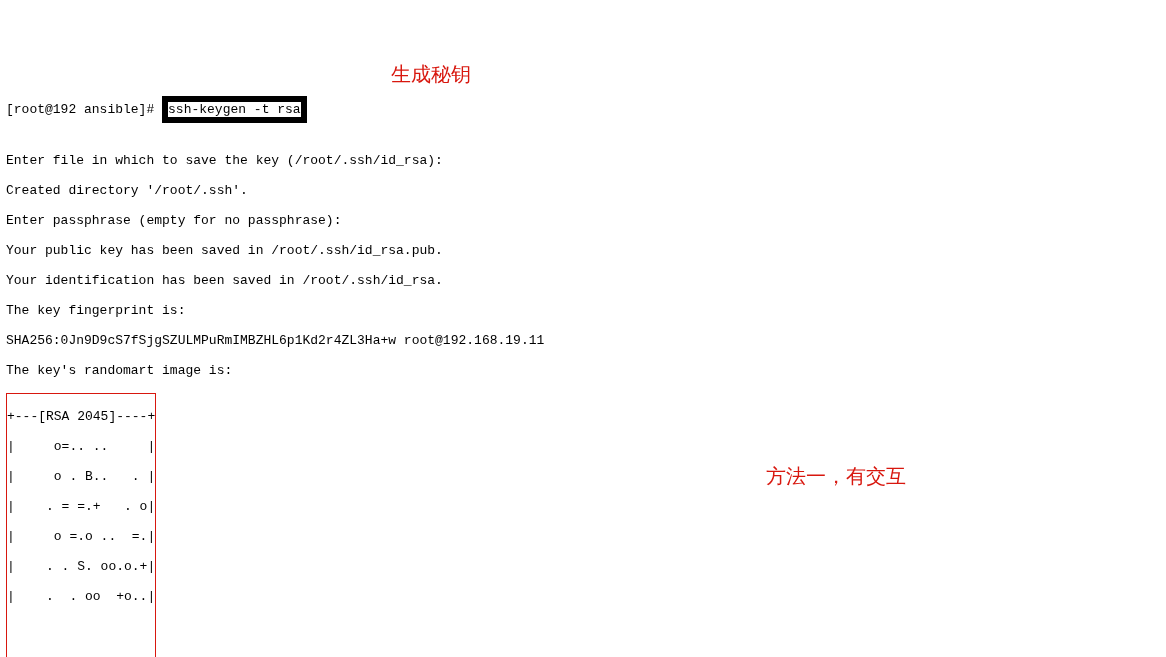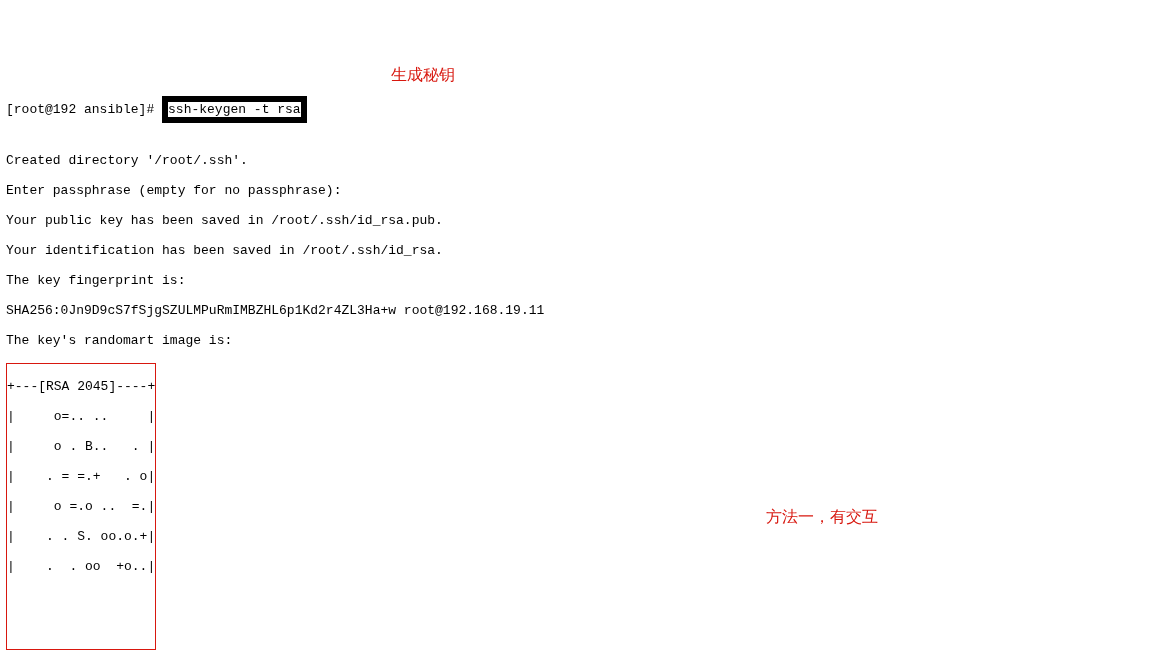--- a/index.html
+++ b/index.html
@@ -10,32 +10,33 @@
     line-height: 15px;
     color: #000;
     background: #fff;
     white-space: pre;
     width: 1166px;
     box-sizing: border-box;
   }
   .content { position: relative; }
   .line { white-space: pre; }
   .box-red { border: 6px solid #000000; display: inline-block; }
-  .annot { color: #d8170e; font-family: "SimSun","Songti SC",serif; font-size: 16px; position: absolute; white-space: nowrap; }
+  .annot { color: #d8170e; font-family: "SimSun","Songti SC",serif; font-size: 20px; position: absolute; white-space: nowrap; }
   .randomart-box { border: 1px solid #d8170e; display: inline-block; padding: 0; }
 </style>
 </head>
 <body>
 
 
 
 <div class="content">
 
 <div class="line"><span>[root@192 ansible]# </span><span class="box-red">ssh-keygen -t rsa</span></div>
 <span class="annot" style="left:385px; top:1px;">生成秘钥</span>
+<div class="line">Enter file in which to save the key (/root/.ssh/id_rsa):</div>
 <div class="line">Created directory '/root/.ssh'.</div>
 <div class="line">Enter passphrase (empty for no passphrase):</div>
 <div class="line">Your public key has been saved in /root/.ssh/id_rsa.pub.</div>
 <div class="line">Your identification has been saved in /root/.ssh/id_rsa.</div>
 <div class="line">The key fingerprint is:</div>
 <div class="line">SHA256:0Jn9D9cS7fSjgSZULMPuRmIMBZHL6p1Kd2r4ZL3Ha+w root@192.168.19.11</div>
 <div class="line">The key's randomart image is:</div>
 <div class="randomart-box">
 <div class="line">+---[RSA 2045]----+</div>
 <div class="line">|     o=.. ..     |</div>
@@ -47,21 +48,21 @@
 
 
 
 
 </div>
 
 
 
 
 
-<span class="annot" style="left:760px; top:403px;margin-top:40px;">方法一，有交互</span>
+<span class="annot" style="left:760px; top:403px;">方法一，有交互</span>
 
 
 
 
 <div class="line"></div>
 
 <div class="line"></div>
 
 
 <div class="line"></div>

